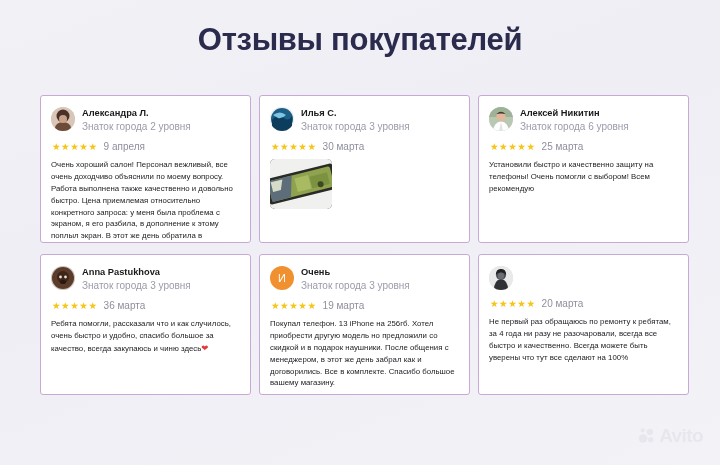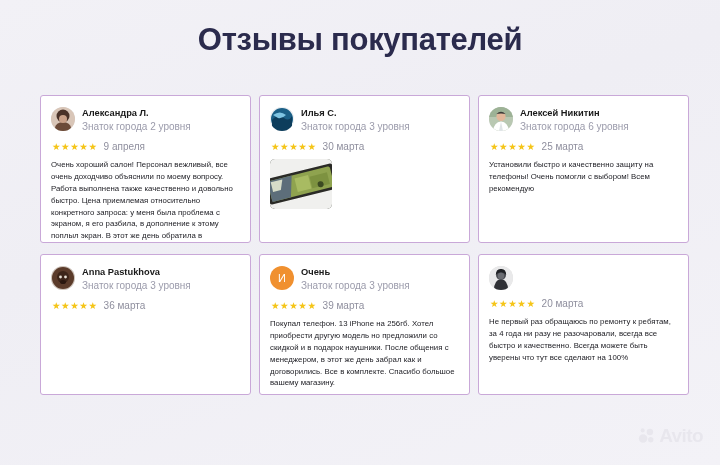--- a/index.html
+++ b/index.html
@@ -267,35 +267,36 @@
       </div>
       <div class="head-text">
         <div class="reviewer-name">Anna Pastukhova</div>
         <div class="reviewer-rank">Знаток города 3 уровня</div>
       </div>
     </div>
     <div class="stars-row">
       <span class="stars">★★★★★</span>
       <span class="review-date">36 марта</span>
     </div>
+    <div class="review-text"><span>Ребята помогли, рассказали что и как случилось, очень быстро и удобно, спасибо большое за качество, всегда закупаюсь и чиню здесь</span><span class="heart">❤</span></div>
   </div>
 
   <div class="review-card card-r2">
     <div class="review-head">
       <div class="avatar-initial" style="background:#f0902f">
         <span>И</span>
       </div>
       <div class="head-text">
         <div class="reviewer-name">Очень</div>
         <div class="reviewer-rank">Знаток города 3 уровня</div>
       </div>
     </div>
     <div class="stars-row">
       <span class="stars">★★★★★</span>
-      <span class="review-date">39 марта</span>
+      <span class="review-date">19 марта</span>
     </div>
     <div class="review-text">Покупал телефон. 13 iPhone на 256гб. Хотел приобрести другую модель но предложили со скидкой и в подарок наушники. После общения с менеджером, в этот же день забрал как и договорились. Все в комплекте. Спасибо большое вашему магазину.</div>
   </div>
 
   <div class="review-card card-r2">
     <div class="review-head">
       <div class="avatar">
         <svg viewBox="0 0 24 24" aria-hidden="true">
           <rect width="24" height="24" fill="#e9e9ea"></rect>
           <path d="M5 24 Q5 14 12 13 Q19 14 19 24 Z" fill="#2f3136"></path>

